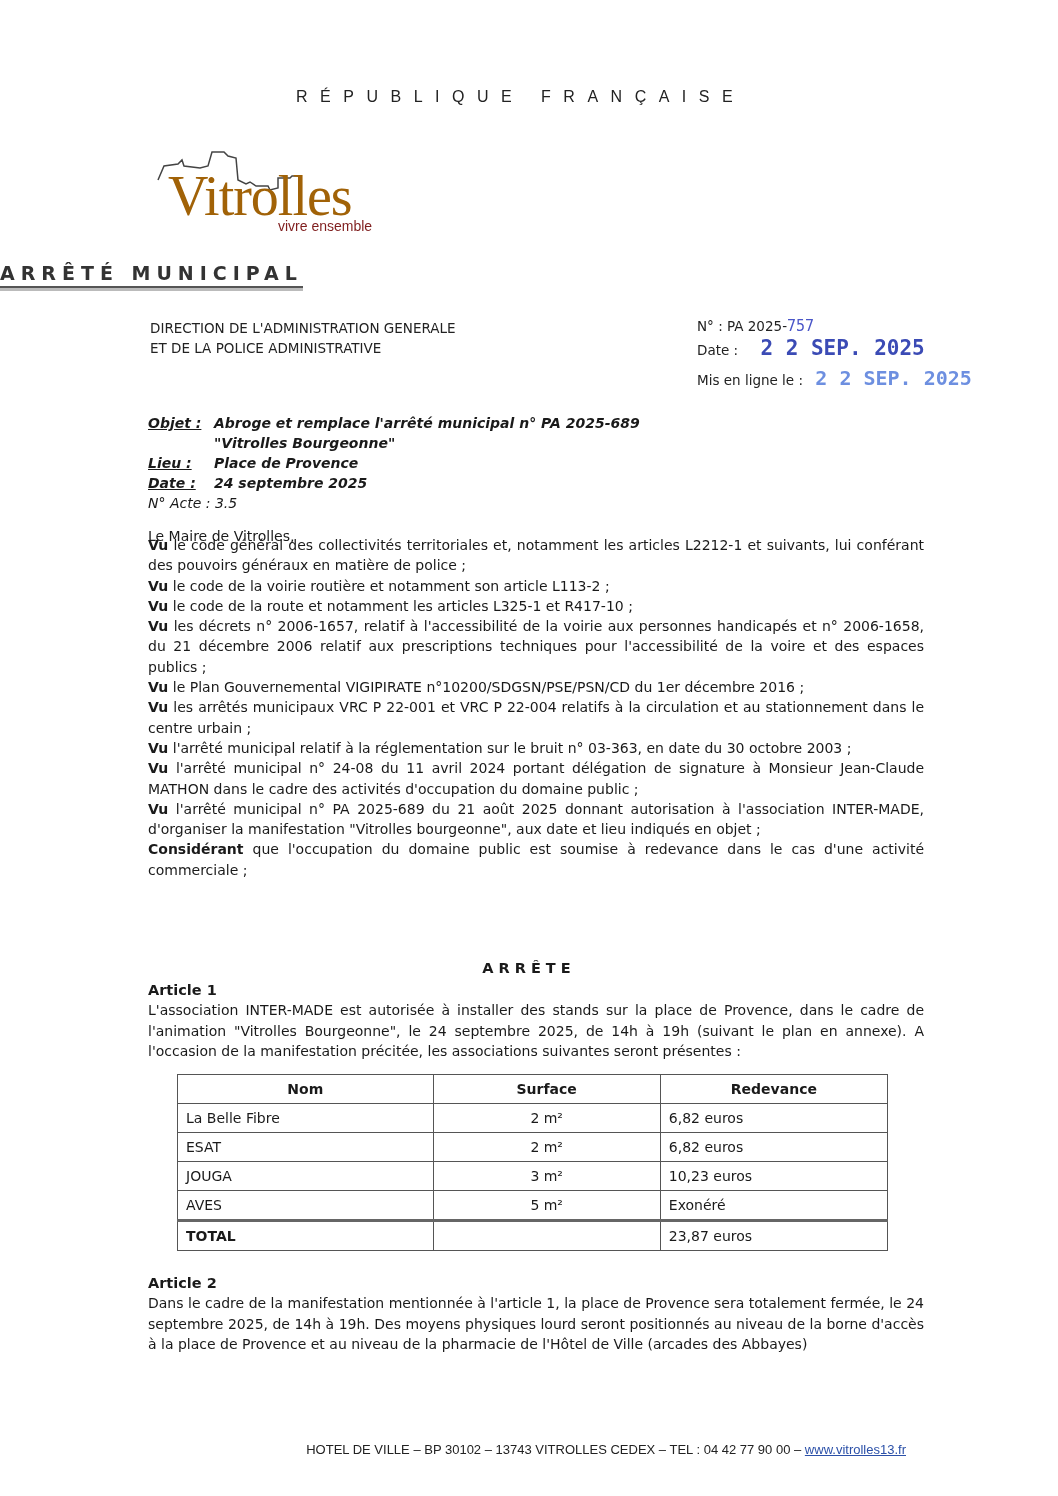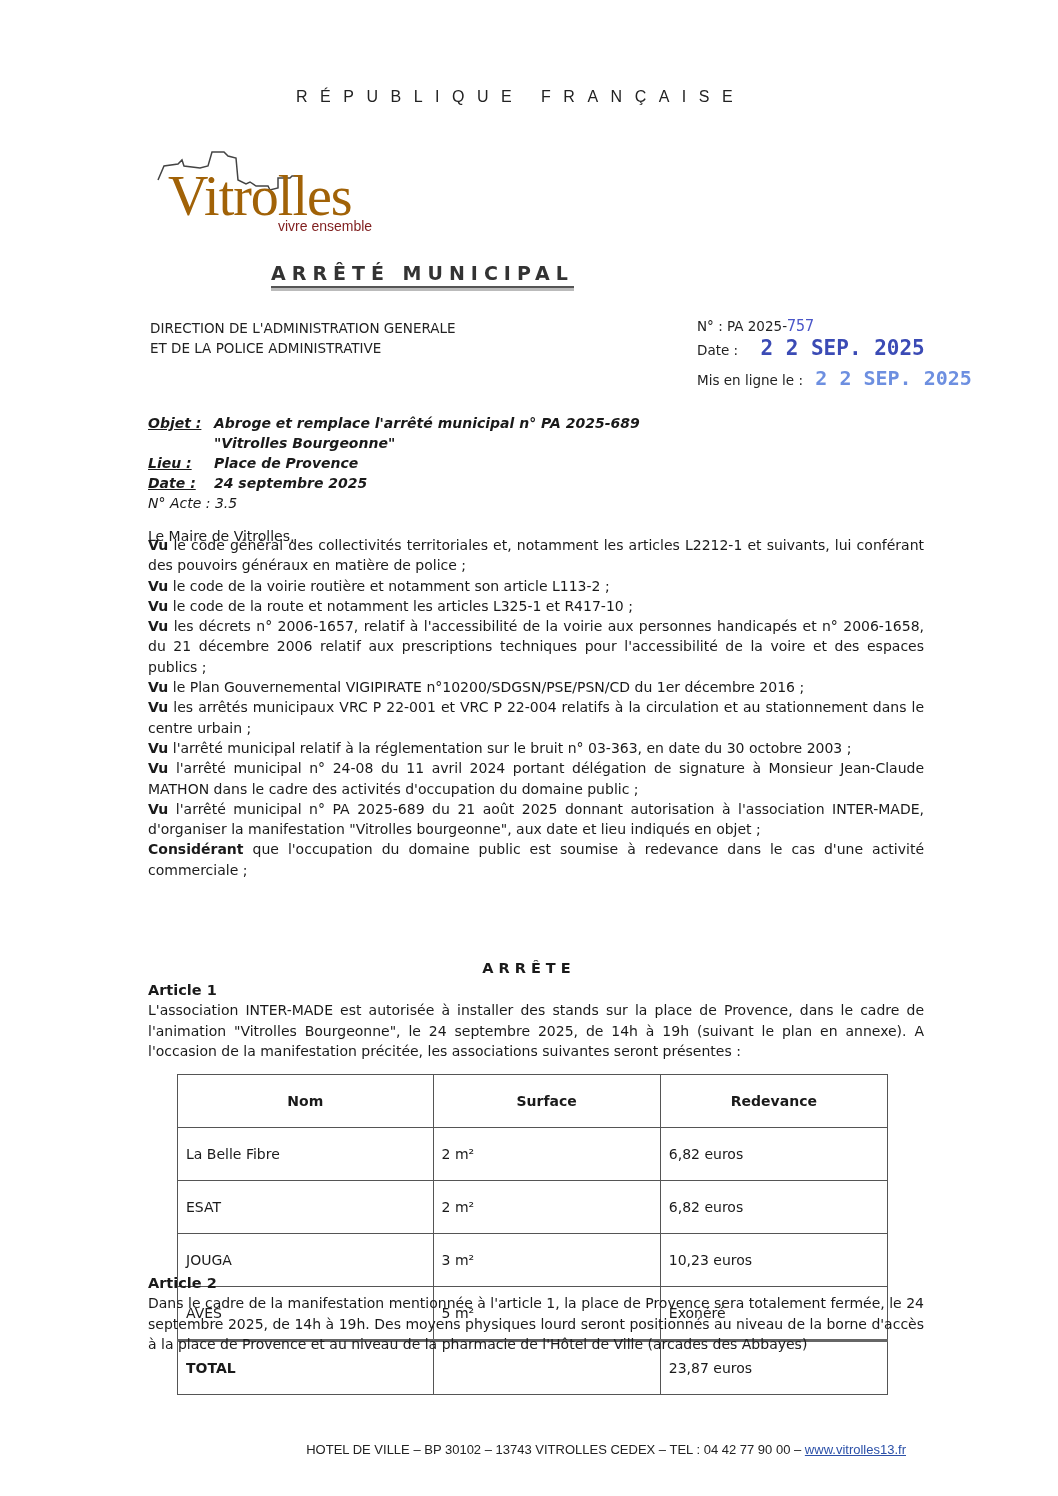--- a/index.html
+++ b/index.html
@@ -2,39 +2,39 @@
 <html><head>
 <meta charset="utf-8">
 <style>
   html, body { margin:0; padding:0; background:#ffffff; }
   body { width:1058px; height:1496px; position:relative; overflow:hidden; font-family:"DejaVu Sans", sans-serif; color:#1a1a1a; }
   .abs { position:absolute; }
   .republique { left:296px; top:88px; font-size:16px; letter-spacing:12.5px; color:#222; font-family:"Liberation Sans", sans-serif; white-space:nowrap; }
   .logo { left:150px; top:138px; width:260px; height:100px; }
   .logo-word { position:absolute; left:18px; top:30px; font-family:Liberation Serif, serif; font-size:56px; color:#a16207; letter-spacing:-1px; line-height:1; }
   .logo-tag { position:absolute; left:128px; top:80px; font-family:"Liberation Sans", sans-serif; font-size:14px; color:#7f1d1d;text-align:right; }
-  .title { left:0; width:845px; top:262px; text-align:center; font-size:19px; font-weight:bold; letter-spacing:6px; color:#333; }
+  .title { left:0; width:845px; top:262px; text-align:left; font-size:19px; font-weight:bold; letter-spacing:6px; color:#333; }
   .title span { border-bottom:2px solid #555; padding-bottom:2px; box-shadow:0 3px 0 #bbb; }
   .direction { left:150px; top:318px; font-size:13.5px; line-height:20px; color:#222; }
   .ref { left:697px; top:316px; font-size:13.5px; line-height:20px; color:#222; }
   .stamp { color:#3b4bb5; font-family:"DejaVu Sans Mono", monospace; font-weight:bold; }
   .hand { color:#4a56c8; font-family:"DejaVu Sans Mono", monospace; font-size:15px; }
   .objet { left:148px; top:413px; font-size:14px; line-height:20px; }
   .objet .row { display:flex;font-style:italic; }
   .objet .lbl { width:66px; font-weight:bold; }
   .objet .lbl u { }
   .objet .val { font-weight:bold; }
   .body-text { left:148px; width:776px; font-size:14px; line-height:20.3px; text-align:justify; color:#1a1a1a; }
   .vu b { font-weight:bold; }
   .arrete { left:0; width:1058px; top:960px; text-align:center; font-size:14.5px; font-weight:bold; letter-spacing:5px; }
   .art-title { font-weight:bold; font-size:14.5px; }
   table.asso { position:absolute; left:177px; top:1074px; width:711px; border-collapse:collapse; font-size:14px; }
-  table.asso th, table.asso td { border:1.5px solid #555; height:28px; padding:12px 8px; }
+  table.asso th, table.asso td { border:1.5px solid #555; height:28px; padding:0 8px; }
   table.asso th { font-weight:bold; text-align:center; }
-  table.asso td.c { }
+  table.asso td.c { text-align:center; }
   table.asso tr.total td { border-top:3px solid #666; }
   .footer { left:0; width:906px; top:1442px; text-align:right; font-family:"Liberation Sans", sans-serif; font-size:13px; color:#222; }
   .footer a { color:#2b50a8; text-decoration:underline; }
 </style>
 </head>
 <body>
 
 <div class="abs republique">RÉPUBLIQUE FRANÇAISE</div>
 
 <div class="abs logo">

